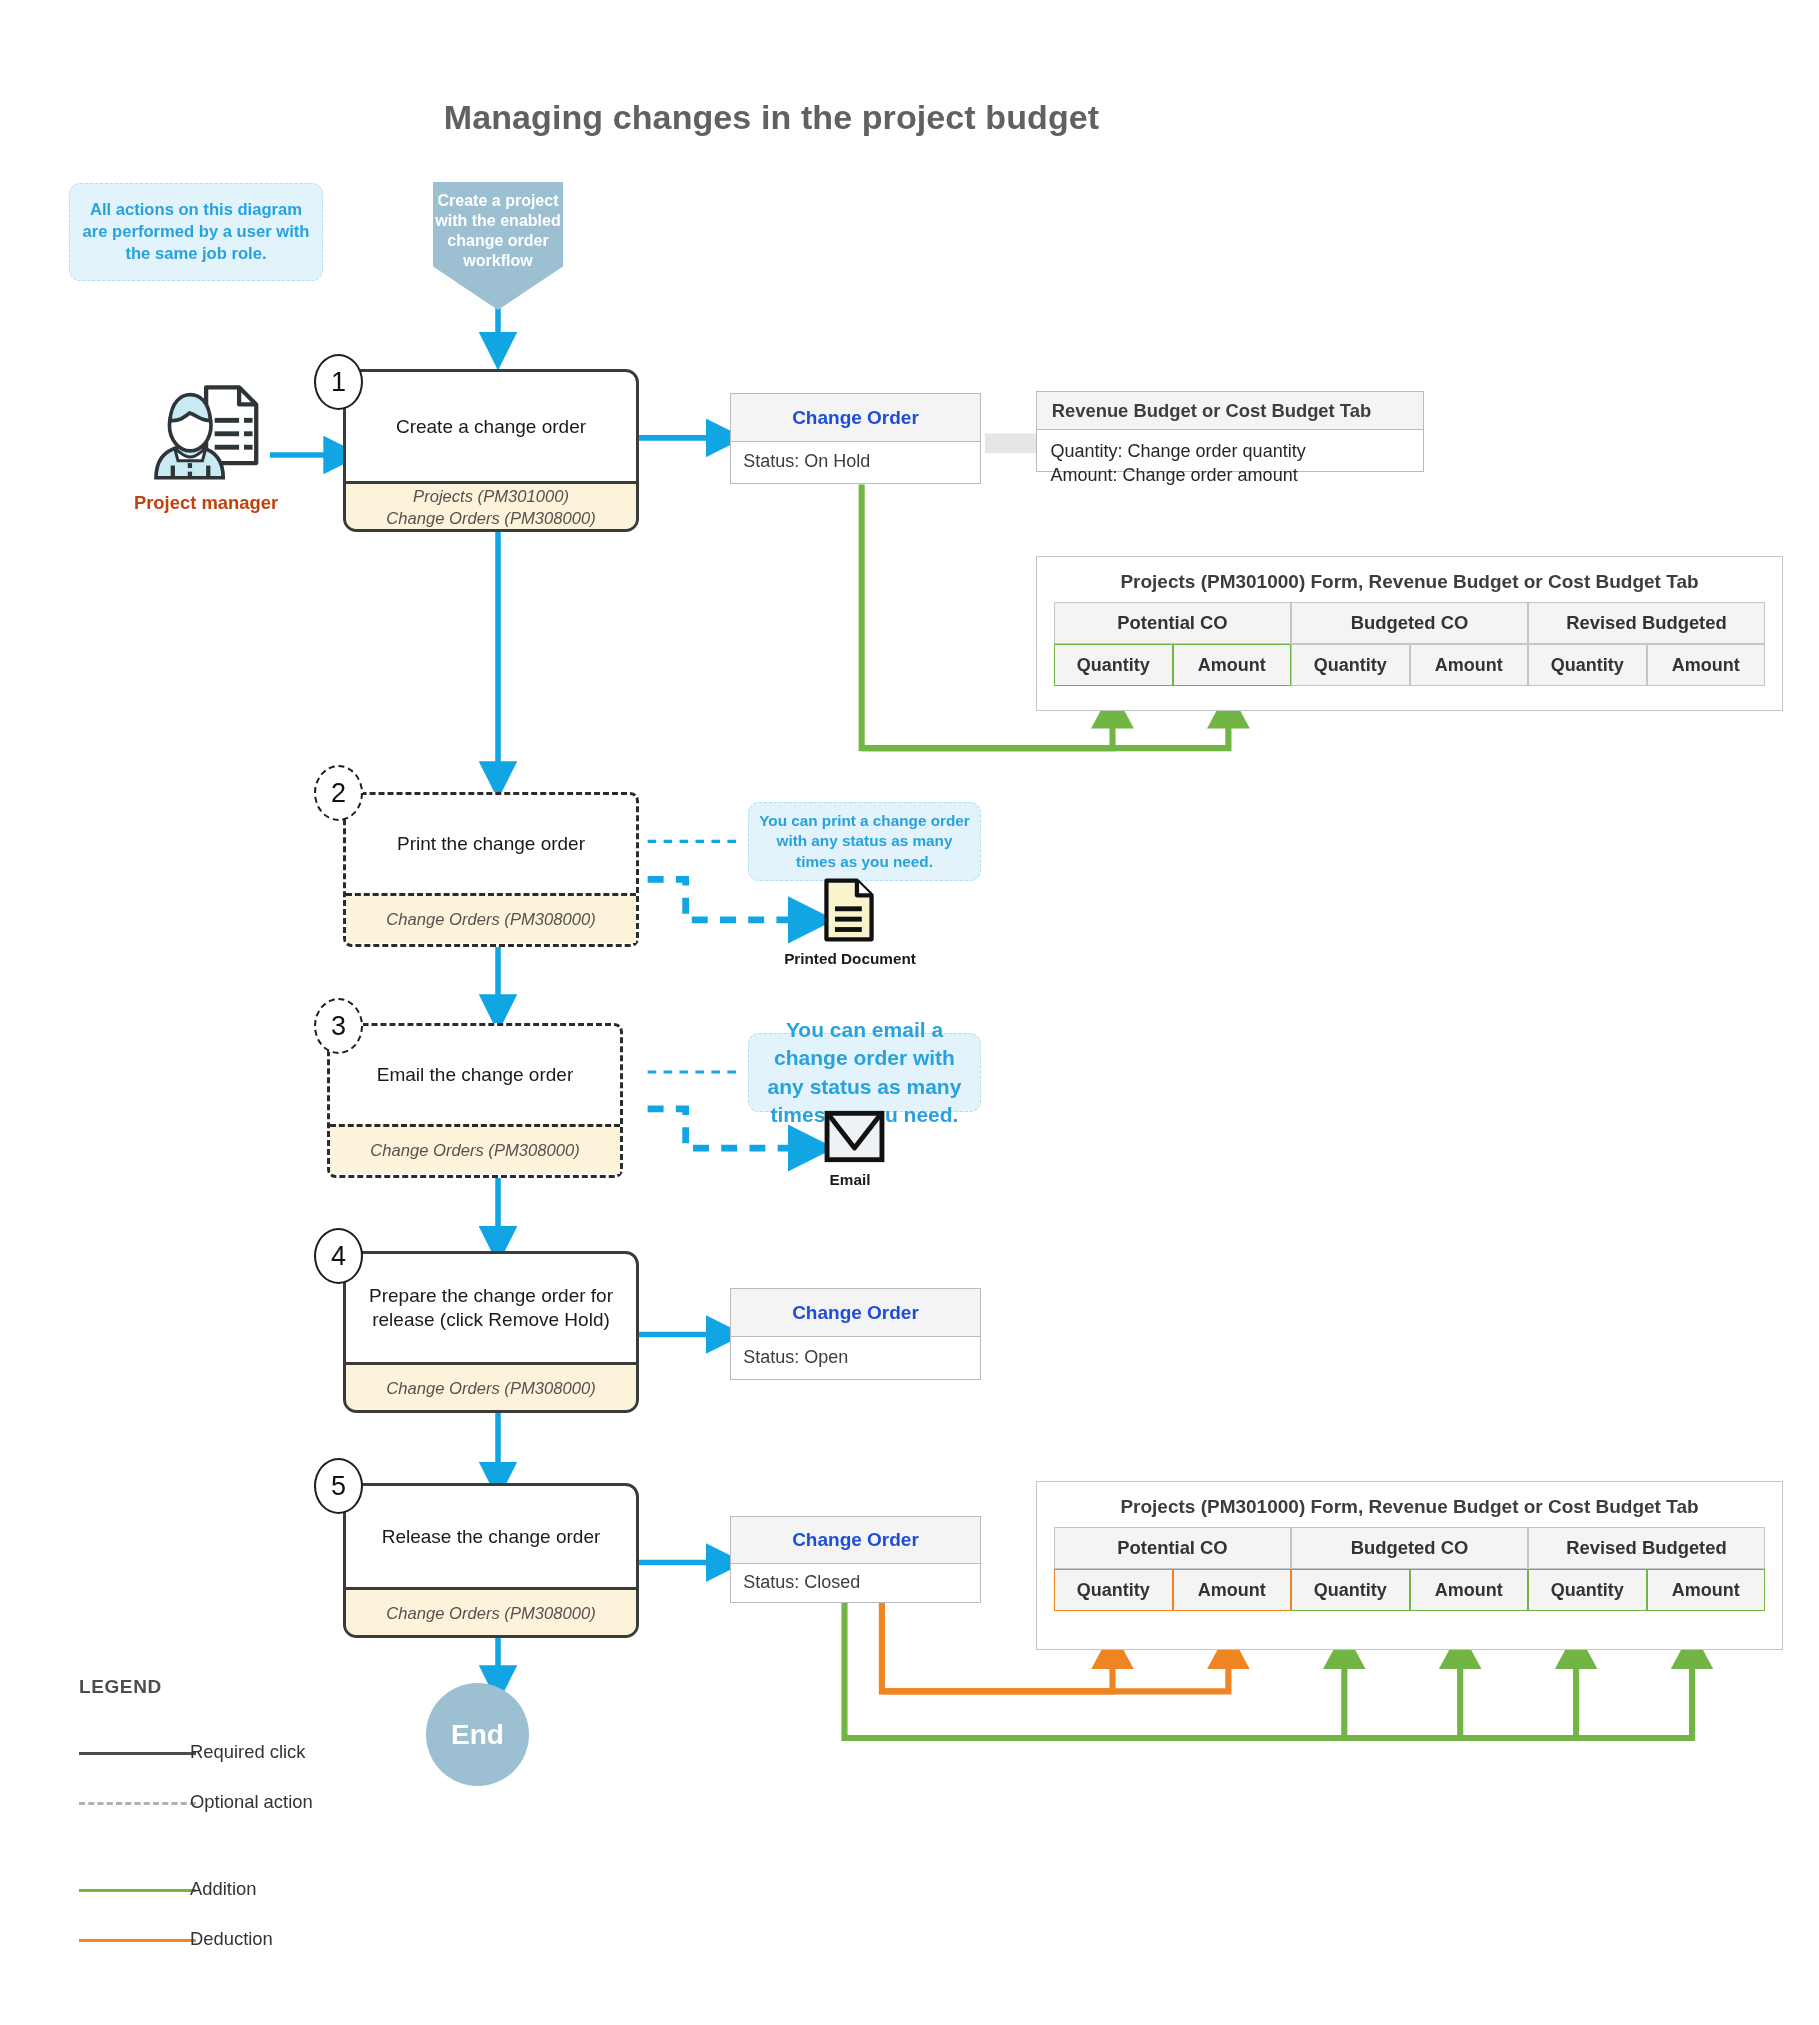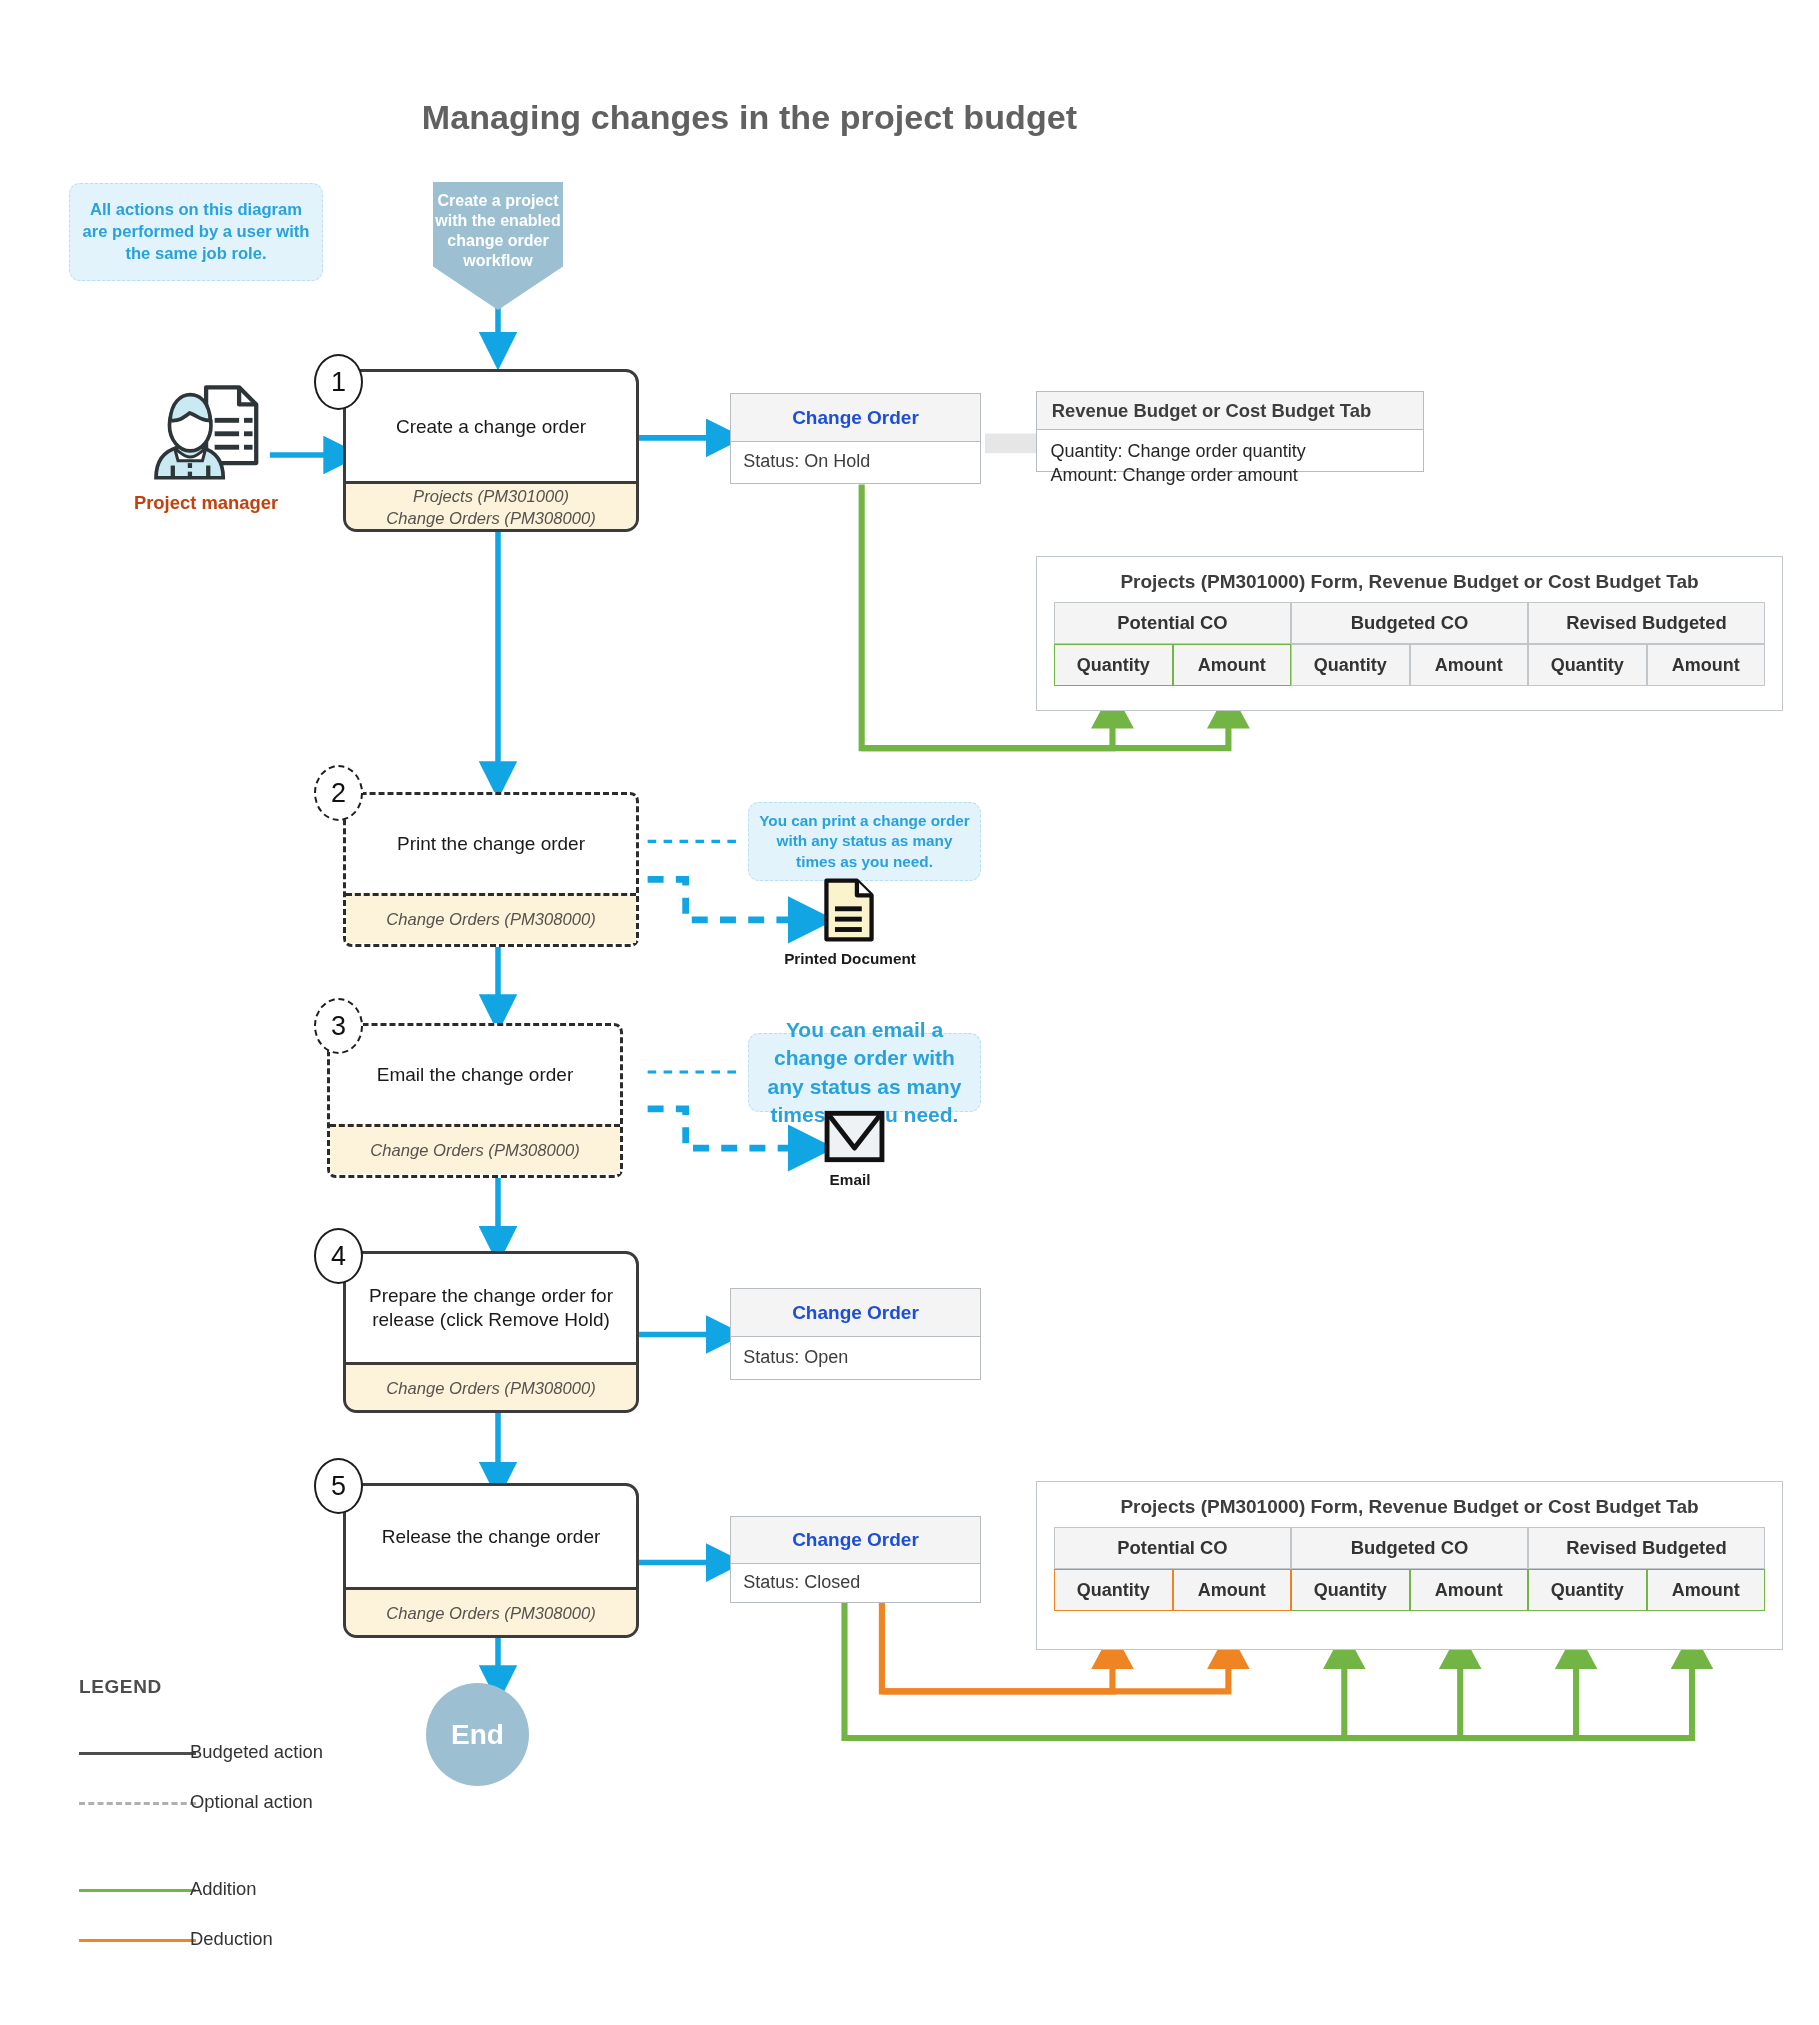--- a/index.html
+++ b/index.html
@@ -3,21 +3,21 @@
 <meta charset="utf-8">
 <style>
   html,body{margin:0;padding:0;background:#ffffff;}
   body{font-family:"Liberation Sans",sans-serif;}
   #root{position:relative;width:1819px;height:2025px;background:#fff;overflow:hidden;}
   .abs{position:absolute;}
 
   
   #title{
     left:0;top:98px;width:1499px;text-align:center;
-    font-size:34px;font-weight:bold;color:#616161;letter-spacing:0.1px;
+    font-size:34px;font-weight:bold;color:#616161;letter-spacing:0.1px;padding-left:22px;
   }
 
   
   .note{
     background:#e2f3fb;border:1.8px dashed #b6dff1;border-radius:11px;
     color:#27a2dd;font-weight:bold;text-align:center;
     display:flex;align-items:center;justify-content:center;
     line-height:1.34;box-sizing:border-box;
   }
   #note-role{left:69px;top:183px;width:254px;height:98px;font-size:16.6px;padding:3.7px 8.6px;}
@@ -330,21 +330,21 @@
         <div class="gcell hl-green">Amount</div>
       </div>
     </div>
   </div>
 
   <div class="abs" id="end-node">End</div>
 
   <div class="abs" id="legend-title">LEGEND</div>
 
   <div class="abs" style="left:79px;top:1752px;width:117px;height:3.1px;background:#4d4d4d;"></div>
-  <div class="abs lg-text" style="left:190px;top:1741px;">Budgeted action</div>
+  <div class="abs lg-text" style="left:190px;top:1741px;">Required click</div>
 
   <div class="abs lg-dash" style="left:79px;top:1802px;width:117px;"></div>
   <div class="abs lg-text" style="left:190px;top:1791px;">Optional action</div>
 
   <div class="abs" style="left:79px;top:1889px;width:117px;height:3.1px;background:#72b544;"></div>
   <div class="abs lg-text" style="left:190px;top:1878px;">Addition</div>
 
   <div class="abs" style="left:79px;top:1939px;width:117px;height:3.1px;background:#ef8422;"></div>
   <div class="abs lg-text" style="left:190px;top:1928px;">Deduction</div>
 

